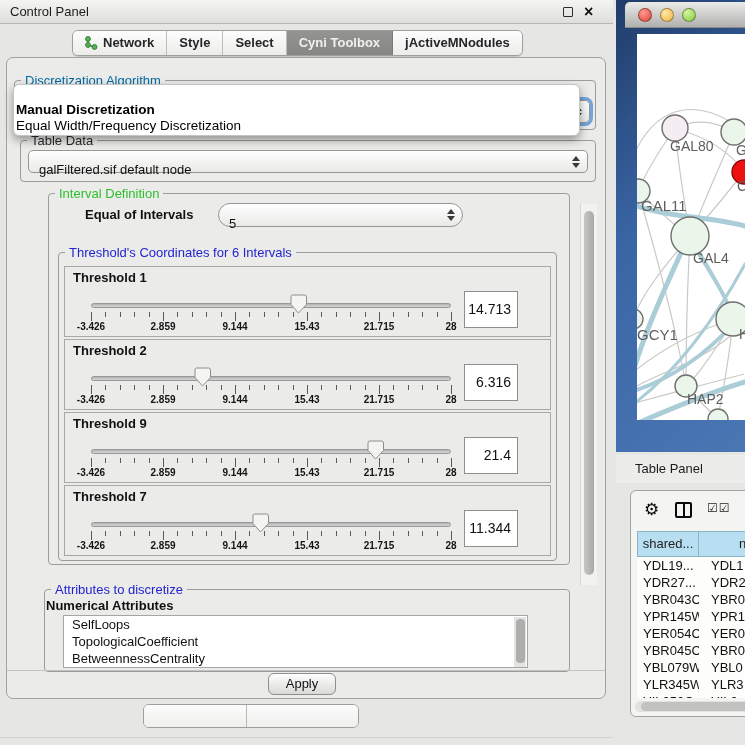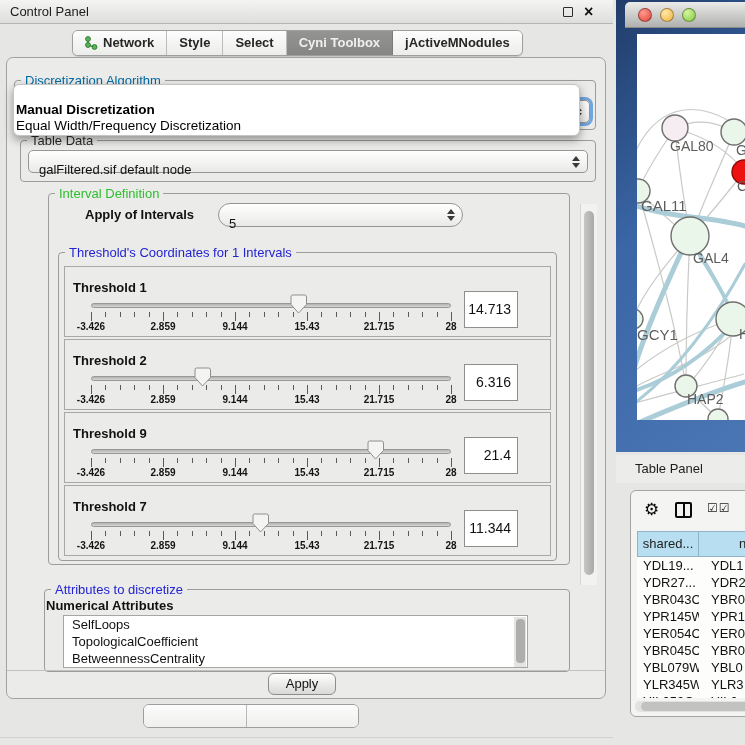--- a/index.html
+++ b/index.html
@@ -50,21 +50,21 @@
     border:1px solid #c4c4c2; border-radius:6px; box-shadow:0 4px 10px rgba(0,0,0,.38); z-index:30; }
   .popup .placeholder { position:absolute; top:2px; left:0; right:0; text-align:center;
     font-size:13px; color:#b6b6b4; }
   .popup .item { position:absolute; left:2px; font-size:13.5px; color:#000; white-space:nowrap; }
   .popup .item.b { font-weight:bold; top:17px; }
   .popup .item.r { top:33px; }
 
   
   .threshold-row { position:relative; width:487px; height:71px; background:#ebebe9;
     border:1px solid #a8a8a6; margin-bottom:2px; }
-  .th-label { position:absolute; left:8px; top:3px; font-size:13px; font-weight:bold; color:#111;margin-top:10px; }
+  .th-label { position:absolute; left:8px; top:3px; font-size:13px; font-weight:bold; color:#111; }
   .track { position:absolute; left:26px; top:36px; width:360px; height:5px; border-radius:3px;
     background:linear-gradient(#b2b2b0,#d6d6d4); border:1px solid #98989a; }
   .handle { position:absolute; top:27px; width:17px; height:20px; z-index:2; }
   .ticks { position:absolute; left:26px; top:45px; width:360px; height:9px; }
   .tick { position:absolute; top:0; width:1px; height:5px; background:#5a5a58; }
   .tick.major { height:9px; }
   .axis { position:absolute; left:26px; top:54px; width:360px; height:13px; }
   .axis-label { position:absolute; transform:translateX(-50%); font-size:10px; font-weight:bold; color:#141414; white-space:nowrap; }
   .th-value { position:absolute; left:399px; top:24px; width:54px; height:37px; background:#fff;
     border:1px solid #8e8e8c; font-size:14px; color:#111; text-align:right; line-height:35px; padding-right:6px; }
@@ -184,30 +184,30 @@
     <span class="val">galFiltered.sif default node</span>
     <span class="stepper">
         <span class="up"></span>
         <span class="dn"></span>
       </span>
   </div>
 
   <div class="abs group" style="left:48px; top:193px; width:522px; height:372px;">
     <span class="group-label lbl-green">Interval Definition</span>
   </div>
-  <div class="abs" style="left:85px; top:207px; font-size:13px; font-weight:bold; color:#111;">Apply of Intervals</div>
+  <div class="abs" style="left:85px; top:207px; font-size:13px; font-weight:bold; color:#111;">Equal of Intervals</div>
   <div class="abs combo" style="left:218px; top:203px; width:245px; height:24px; border-radius:12px;">
     <span class="val">5</span>
     <span class="stepper">
         <span class="up"></span>
         <span class="dn"></span>
       </span>
   </div>
   <div class="abs group" style="left:58px; top:252px; width:499px; height:309px;">
-    <span class="group-label lbl-blue">Threshold's Coordinates for 1 Intervals</span>
+    <span class="group-label lbl-blue">Threshold's Coordinates for 6 Intervals</span>
   </div>
   <div class="abs" style="left:64px; top:266px;">
       <div class="threshold-row">
       <span class="th-label">Threshold 1</span>
       <div class="track"></div>
       <div class="handle" style="left: 225.291px;">
         <svg width="17" height="20" viewBox="0 0 17 20">
           <path d="M2.5 1 h12 q2 0 2 2 v7.5 L8.5 19 L1 10.5 V3 q0-2 1.5-2 z" fill="#f4f4f2" stroke="#8e8e8c" stroke-width="1"></path>
         </svg>
       </div>

